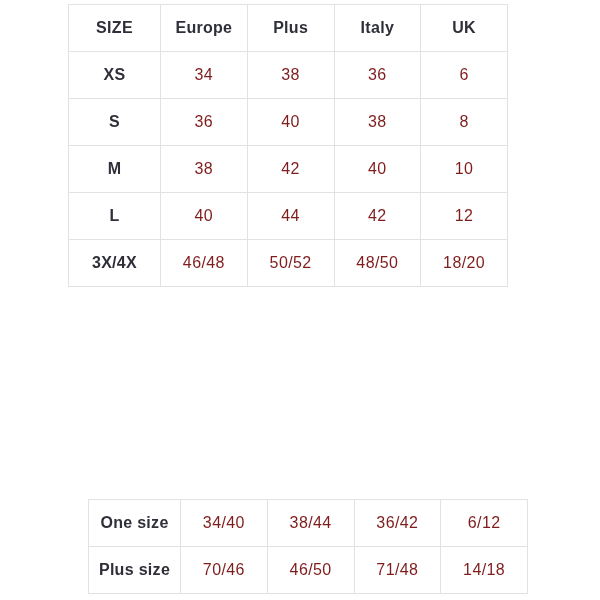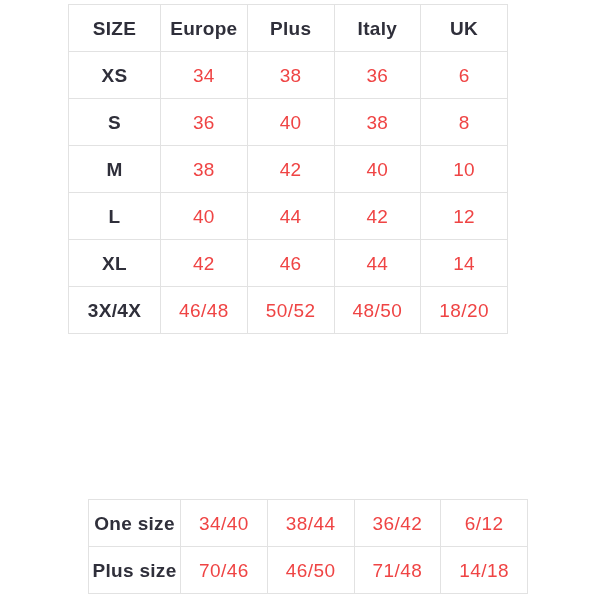--- a/index.html
+++ b/index.html
@@ -31,31 +31,31 @@
     background: #ffffff;
   }
   col.size-col { width: 92px; }
   td, th {
     border: 1px solid #e2e2e2;
     height: 46px;
     text-align: center;
     vertical-align: middle;
     padding: 0;
     background: #ffffff;
-    font-size: 19px;
+    font-size: 16px;
     line-height: 1;
   }
   .header-cell, .label-cell {
     font-weight: 700;
     color: #2f2f3a;
     letter-spacing: 0.3px;
   }
   .value-cell {
     font-weight: 400;
-    color: #ef4444;
+    color: #7f1d1d;
     letter-spacing: 0.4px;
   }
 </style>
 </head>
 <body>
 
 <div class="stage">
 
   <div class="table-wrap" id="main-table-wrap">
     <table>
@@ -98,27 +98,20 @@
             <td class="value-cell">10</td>
           </tr>
           <tr>
             <td class="label-cell">L</td>
             <td class="value-cell">40</td>
             <td class="value-cell">44</td>
             <td class="value-cell">42</td>
             <td class="value-cell">12</td>
           </tr>
           <tr>
-            <td class="label-cell">XL</td>
-            <td class="value-cell">42</td>
-            <td class="value-cell">46</td>
-            <td class="value-cell">44</td>
-            <td class="value-cell">14</td>
-          </tr>
-          <tr>
             <td class="label-cell">3X/4X</td>
             <td class="value-cell">46/48</td>
             <td class="value-cell">50/52</td>
             <td class="value-cell">48/50</td>
             <td class="value-cell">18/20</td>
           </tr>
         </tbody>
     </table>
   </div>
 

